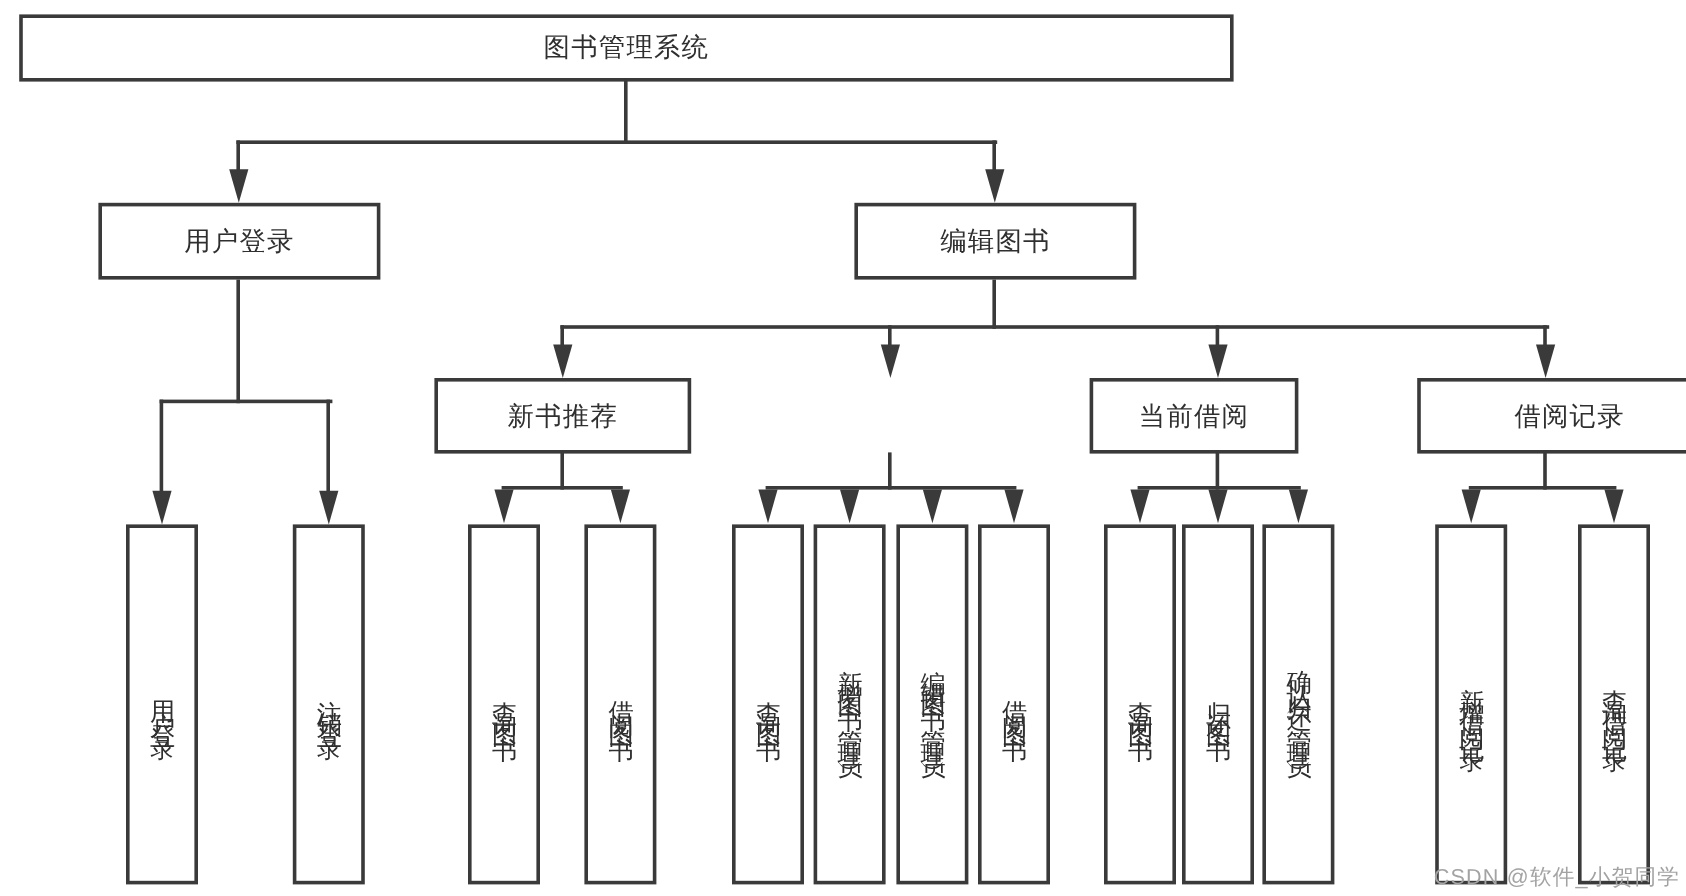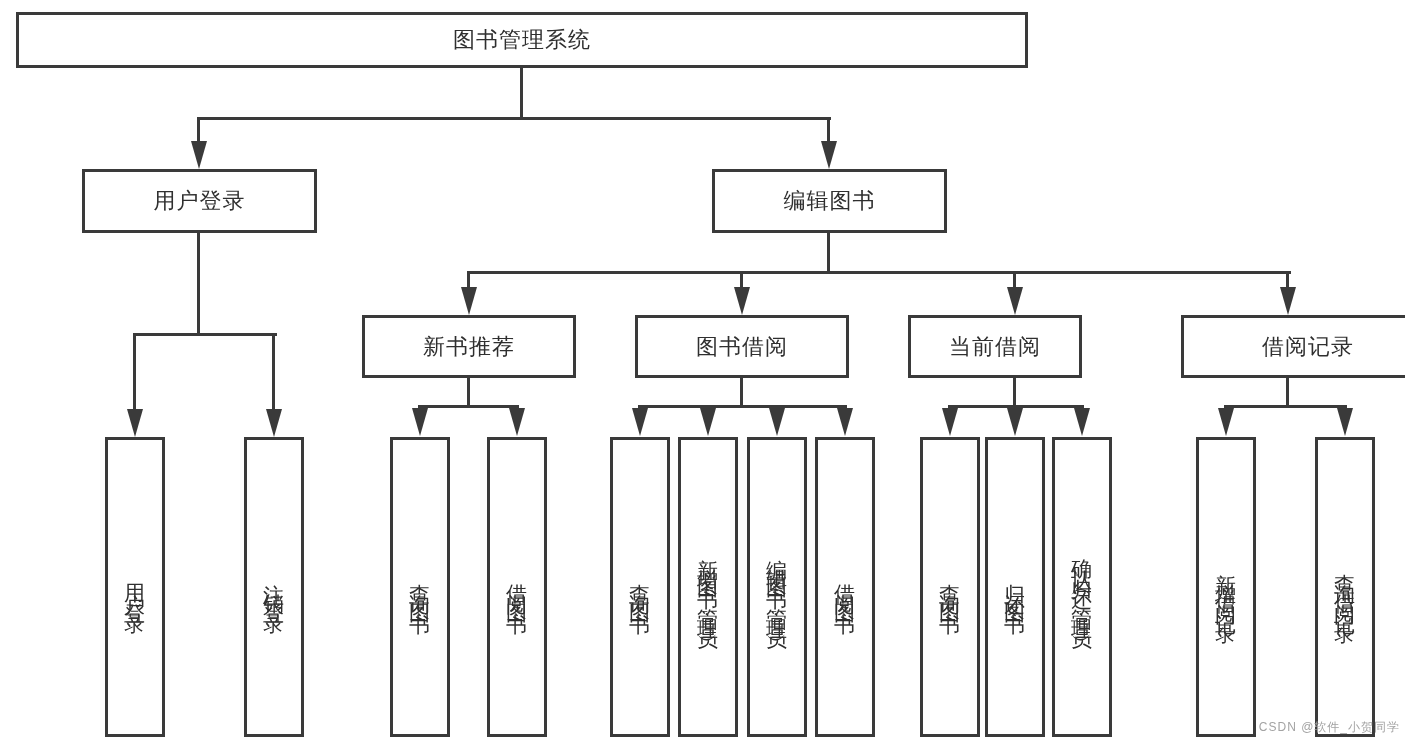--- a/index.html
+++ b/index.html
@@ -17,21 +17,21 @@
     font-size:21px;letter-spacing:10px;line-height:1;white-space:nowrap;
   }
   .vline{position:absolute;width:3px;background:#3a3a3a;}
   .hline{position:absolute;height:3px;background:#3a3a3a;}
   .arrow{
     position:absolute;width:0;height:0;
     border-left:8px solid transparent;border-right:8px solid transparent;
     border-top:28px solid #3a3a3a;
   }
   .watermark{
-    position:absolute;right:5px;top:719px;font-size:12px;color:#a3a3a3;
+    position:absolute;right:5px;top:719px;font-size:18px;color:#a3a3a3;
     letter-spacing:1px;white-space:nowrap;
   }
 </style>
 </head>
 <body>
 
 <div class="stage">
 
   <div class="box" style="left:16px;top:12px;width:1012px;height:56px">
     <span class="lbl">图书管理系统</span>
@@ -39,23 +39,20 @@
 
   <div class="box" style="left:82px;top:169px;width:235px;height:64px">
     <span class="lbl">用户登录</span>
   </div>
   <div class="box" style="left:712px;top:169px;width:235px;height:64px">
     <span class="lbl">编辑图书</span>
   </div>
 
   <div class="box" style="left:362px;top:315px;width:214px;height:63px">
     <span class="lbl">新书推荐</span>
-  </div>
-  <div class="box" style="left:635px;top:315px;width:214px;height:63px">
-    <span class="lbl">图书借阅</span>
   </div>
   <div class="box" style="left:908px;top:315px;width:174px;height:63px">
     <span class="lbl">当前借阅</span>
   </div>
   <div class="box" style="left:1181px;top:315px;width:254px;height:63px">
     <span class="lbl">借阅记录</span>
   </div>
 
   <div class="box leaf" style="left:105px;top:437px;width:60px;height:300px">
     <span class="lbl">用户登录</span>

